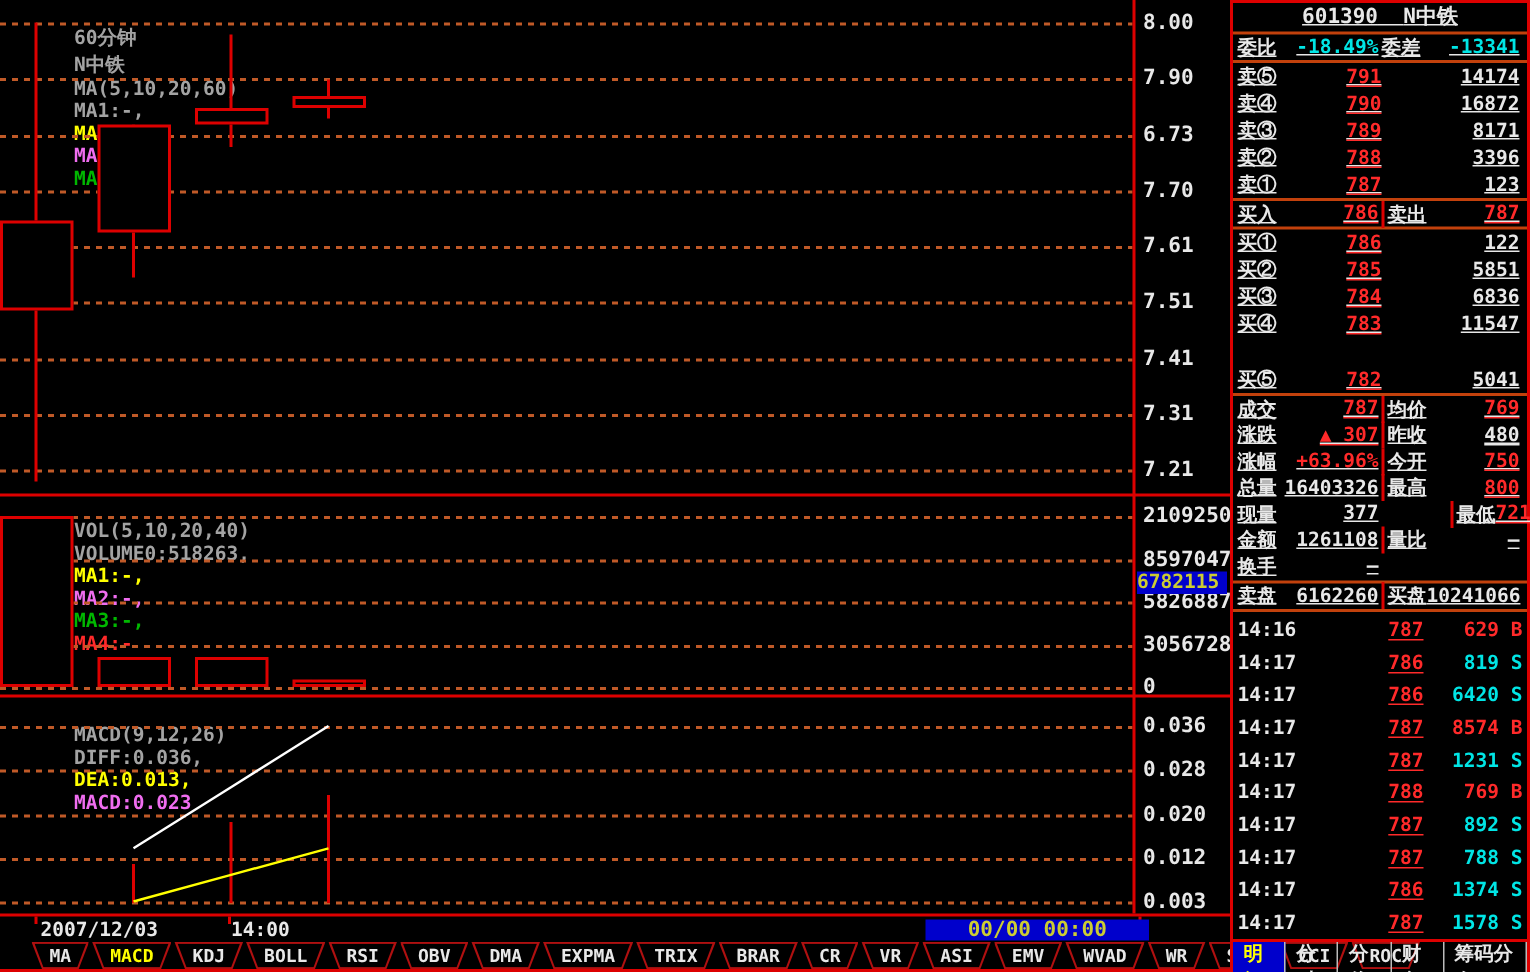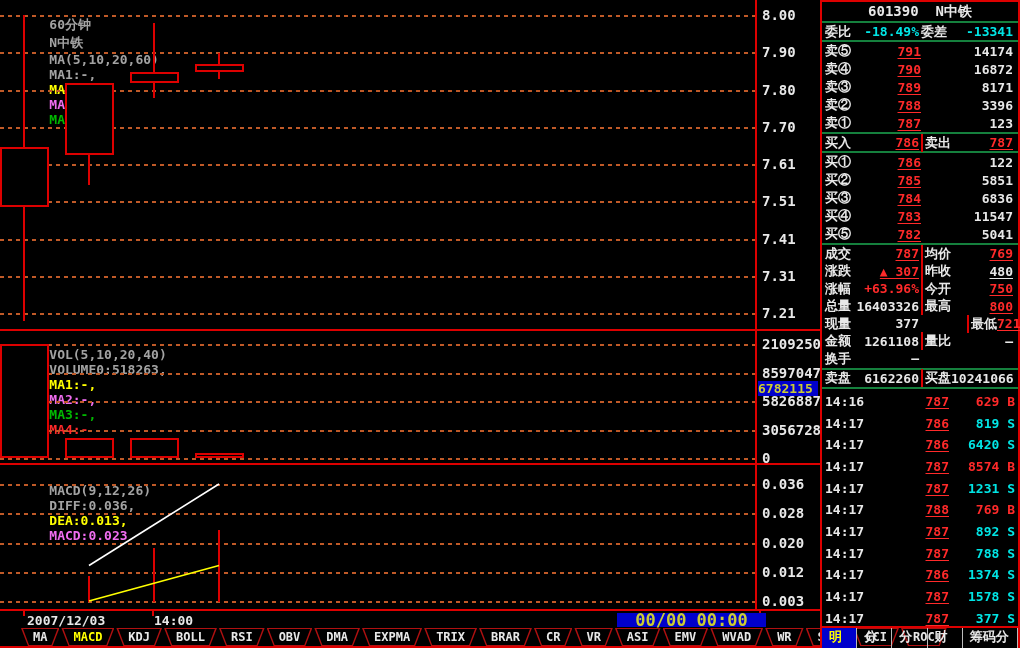--- a/index.html
+++ b/index.html
@@ -15,36 +15,36 @@
   .axis-label{position:absolute;left:762px;width:56px;font-size:14px;color:#e8e8e8;line-height:14px;}
   .hline{position:absolute;background:#dd0000;}
   .vline{position:absolute;background:#dd0000;}
   .candle-body{position:absolute;border:2px solid #dd0000;box-sizing:border-box;background:#000;}
   .candle-wick{position:absolute;width:2px;background:#dd0000;}
   .vol-bar{position:absolute;border:2px solid #dd0000;box-sizing:border-box;background:#000;}
   .macd-bar{position:absolute;width:2px;background:#dd0000;}
   
   #statusbar{position:absolute;left:0;top:611px;width:820px;height:17px;font-size:13px;color:#e8e8e8;}
   #countdown{position:absolute;left:617px;top:2px;width:149px;height:14px;background:#0000cc;
-             color:#cccc33;font-size:17px;text-align:center;line-height:14px;}
+             color:#cccc33;font-size:14px;text-align:center;line-height:14px;}
   .tick{position:absolute;top:0;width:2px;height:5px;background:#dd0000;}
   
   #indicator-tabs{position:absolute;left:0;top:628px;width:820px;height:20px;display:flex;
                   padding-left:20px;box-sizing:border-box;border-bottom:2px solid #dd0000;}
   .itab{height:18px;margin:0 1px;background:#b01010;
         clip-path:polygon(0 0,100% 0,calc(100% - 7px) 100%,7px 100%);}
   .itab-in{display:block;margin:1px 1px;height:16px;line-height:16px;padding:0 11px;background:#000;
            color:#e8e8e8;font-size:12px;
            clip-path:polygon(1px 0,calc(100% - 1px) 0,calc(100% - 7px) 100%,7px 100%);}
   .itab.active .itab-in{color:#ffff00;}
   
   #right-panel{position:absolute;left:820px;top:0;width:200px;height:648px;box-sizing:border-box;
                border-left:2px solid #dd0000;border-right:2px solid #dd0000;border-top:2px solid #dd0000;
                display:flex;flex-direction:column;font-size:13px;color:#e8e8e8;}
-  .rp-sep{border-bottom:2px solid #15803d;}
+  .rp-sep{border-bottom:2px solid #c2410c;text-decoration:underline;}
   .rp-title{height:19px;line-height:19px;text-align:center;color:#e8e8e8;font-size:14px;}
   .rp-row{display:flex;align-items:center;padding:0 3px;}
   .half{display:flex;align-items:center;}
   .half-l{flex:0 0 96px;}
   .half-r{flex:1;}
   .half-r.div{border-left:2px solid #dd0000;padding-left:2px;}
   .hl{flex:none;}
   .hv{flex:1;text-align:right;padding-right:2px;}
   .ob-label{flex:0 0 40px;}
   .ob-price{flex:0 0 56px;text-align:right;}
@@ -87,21 +87,21 @@
     <span class="yel">DEA:0.013,</span>
     <span class="mag">MACD:0.023</span>
   </div>
 
   <div id="chart-layer">
       <div class="grid" style="left: 0px; top: 15px; width: 755px;"></div>
       <div class="axis-label" style="top: 8px;">8.00</div>
       <div class="grid" style="left: 0px; top: 52.25px; width: 755px;"></div>
       <div class="axis-label" style="top: 45.25px;">7.90</div>
       <div class="grid" style="left: 0px; top: 89.5px; width: 755px;"></div>
-      <div class="axis-label" style="top: 82.5px;">7.80</div>
+      <div class="axis-label" style="top: 82.5px;">6.73</div>
       <div class="grid" style="left: 0px; top: 126.75px; width: 755px;"></div>
       <div class="axis-label" style="top: 119.75px;">7.70</div>
       <div class="grid" style="left: 0px; top: 164px; width: 755px;"></div>
       <div class="axis-label" style="top: 157px;">7.61</div>
       <div class="grid" style="left: 0px; top: 201.25px; width: 755px;"></div>
       <div class="axis-label" style="top: 194.25px;">7.51</div>
       <div class="grid" style="left: 0px; top: 238.5px; width: 755px;"></div>
       <div class="axis-label" style="top: 231.5px;">7.41</div>
       <div class="grid" style="left: 0px; top: 275.75px; width: 755px;"></div>
       <div class="axis-label" style="top: 268.75px;">7.31</div>
@@ -289,21 +289,21 @@
         <div class="rp-row" style="height: 18px;">
           <span class="ob-label white">买③</span>
           <span class="ob-price red u">784</span>
           <span class="ob-vol white">6836</span>
         </div>
         <div class="rp-row" style="height: 18px;">
           <span class="ob-label white">买④</span>
           <span class="ob-price red u">783</span>
           <span class="ob-vol white">11547</span>
         </div>
-        <div class="rp-row" style="height: 18px;">
+        <div class="rp-row" style="height: 18px; margin-top: 19px;">
           <span class="ob-label white">买⑤</span>
           <span class="ob-price red u">782</span>
           <span class="ob-vol white">5041</span>
         </div>
       </div>
     <div id="stats" class="rp-sep">
         <div class="rp-row" style="height: 17.5px;">
           <div class="half half-l">
             <span class="hl white">成交</span>
             <span class="hv red u">787</span>

